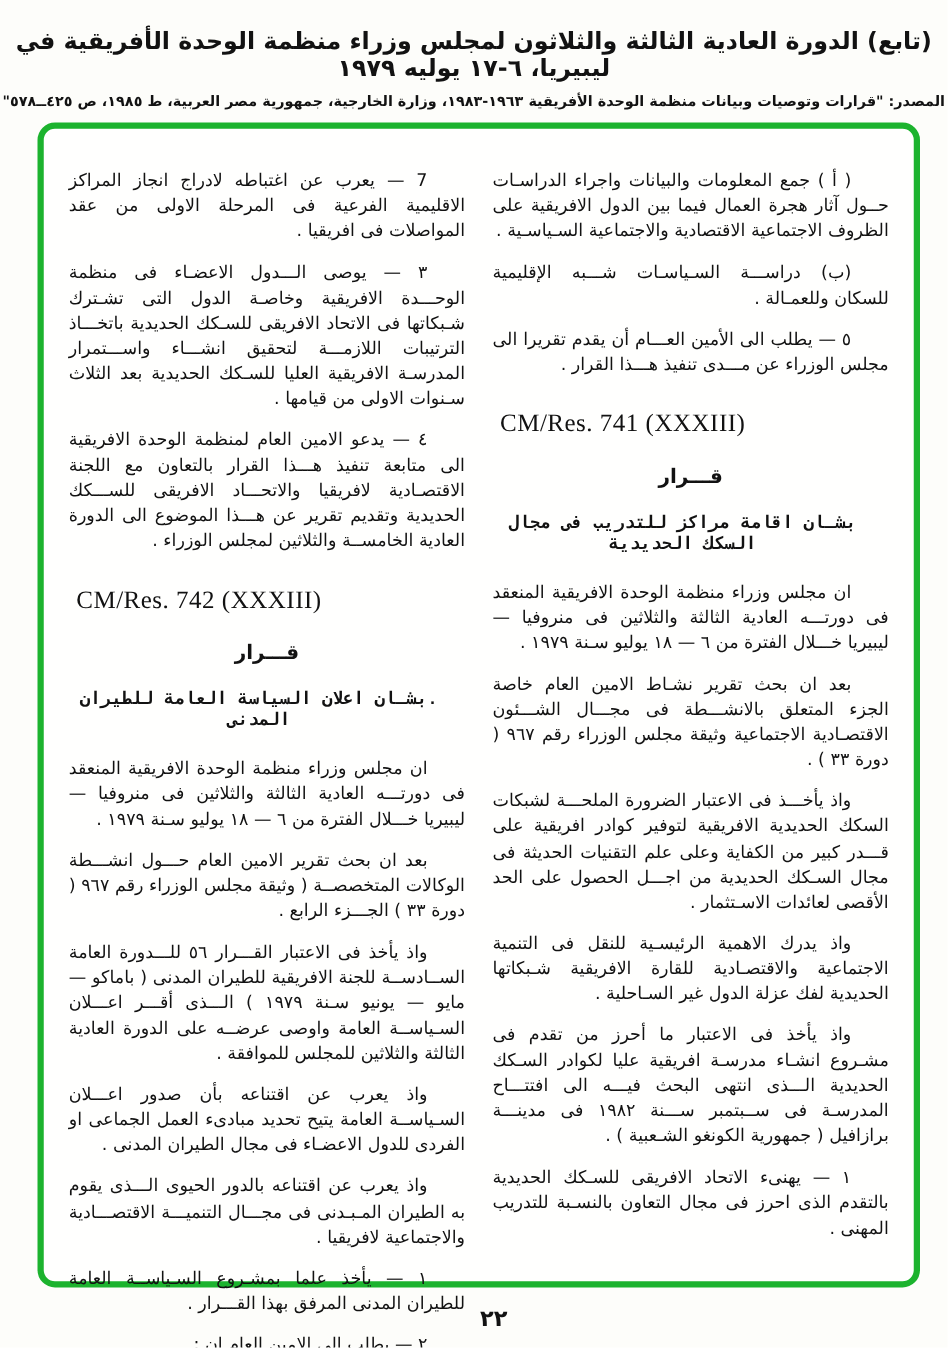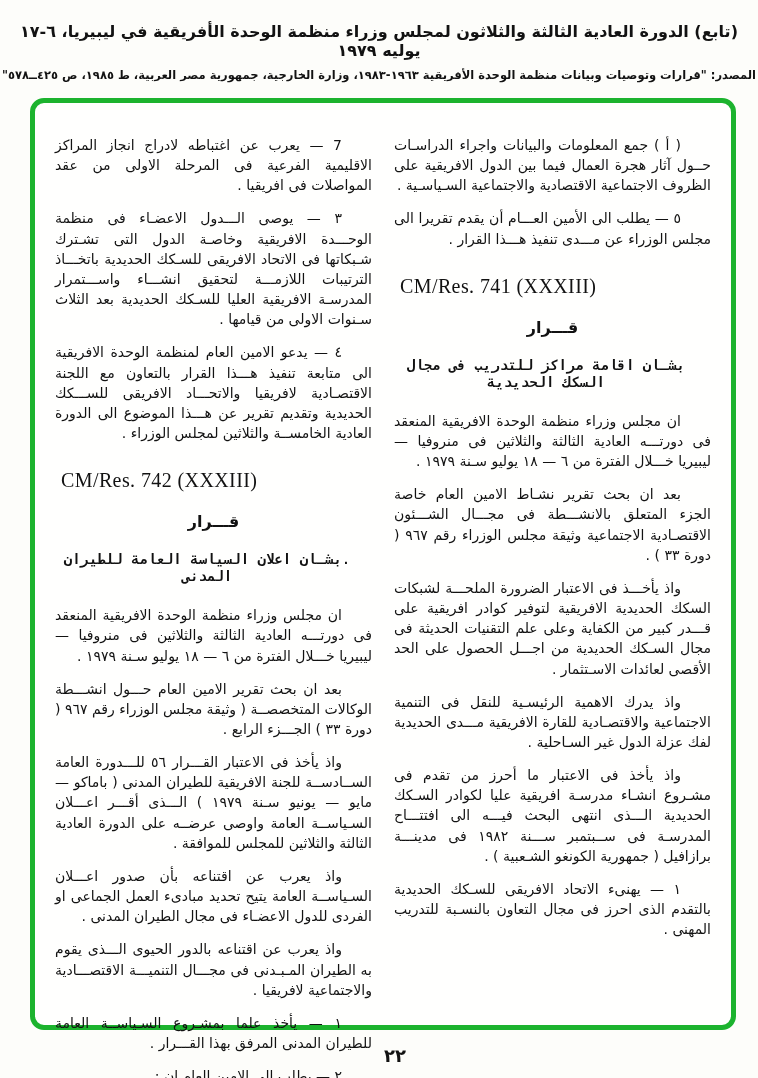--- a/index.html
+++ b/index.html
@@ -7,21 +7,21 @@
   html, body { margin: 0; padding: 0; }
   body {
     width: 758px; height: 1078px;
     background: #fdfdfa;
     font-family: "DejaVu Sans", sans-serif;
     color: var(--ink);
     position: relative;
     overflow: hidden;
   }
   .header { direction: rtl; text-align: center; padding-top: 22px; }
-  .header-line1 { font-size: 16px; font-weight: bold; letter-spacing: 0.2px; }
+  .header-line1 { font-size: 19px; font-weight: bold; letter-spacing: 0.2px; }
   .header-line2 { font-size: 11.5px; font-weight: bold; margin-top: 8px; }
 
   .frame {
     position: absolute; left: 30px; top: 98px;
     width: 706px; height: 932px;
     border: 5px solid var(--green);
     border-radius: 14px;
     background: #fffffe;
   }
   .content {
@@ -57,28 +57,29 @@
 <div class="header">
   <div class="header-line1">(تابع) الدورة العادية الثالثة والثلاثون لمجلس وزراء منظمة الوحدة الأفريقية في ليبيريا، ٦-١٧ يوليه ١٩٧٩</div>
   <div class="header-line2">المصدر: "قرارات وتوصيات وبيانات منظمة الوحدة الأفريقية ١٩٦٣-١٩٨٣، وزارة الخارجية، جمهورية مصر العربية، ط ١٩٨٥، ص ٤٢٥ــ٥٧٨"</div>
 </div>
 
 <div class="frame">
   <div class="content">
 
     <div class="col">
       <p class="para">( أ ) جمع المعلومات والبيانات واجراء الدراسـات حــول آثار هجرة العمال فيما بين الدول الافريقية على الظروف الاجتماعية الاقتصادية والاجتماعية السـياسـية .</p>
+      <p class="para">(ب) دراســـة السـياسـات شـــبه الإقليمية للسكان وللعمـالة .</p>
       <p class="para">٥ — يطلب الى الأمين العـــام أن يقدم تقريرا الى مجلس الوزراء عن مـــدى تنفيذ هـــذا القرار .</p>
       <div class="res-num">CM/Res. 741 (XXXIII)</div>
       <div class="qarar">قـــرار</div>
       <div class="res-title">بشـان اقامة مراكز للتدريب فى مجال السكك الحديدية</div>
       <p class="para">ان مجلس وزراء منظمة الوحدة الافريقية المنعقد فى دورتـــه العادية الثالثة والثلاثين فى منروفيا — ليبيريا خـــلال الفترة من ٦ — ١٨ يوليو سـنة ١٩٧٩ .</p>
       <p class="para">بعد ان بحث تقرير نشـاط الامين العام خاصة الجزء المتعلق بالانشـــطة فى مجـــال الشـــئون الاقتصـادية الاجتماعية وثيقة مجلس الوزراء رقم ٩٦٧ ( دورة ٣٣ ) .</p>
       <p class="para">واذ يأخـــذ فى الاعتبار الضرورة الملحـــة لشبكات السكك الحديدية الافريقية لتوفير كوادر افريقية على قـــدر كبير من الكفاية وعلى علم التقنيات الحديثة فى مجال السـكك الحديدية من اجـــل الحصول على الحد الأقصى لعائدات الاسـتثمار .</p>
-      <p class="para">واذ يدرك الاهمية الرئيسـية للنقل فى التنمية الاجتماعية والاقتصـادية للقارة الافريقية مـــدى الحديدية لفك عزلة الدول غير السـاحلية .</p>
+      <p class="para">واذ يدرك الاهمية الرئيسـية للنقل فى التنمية الاجتماعية والاقتصـادية للقارة الافريقية شـبكاتها الحديدية لفك عزلة الدول غير السـاحلية .</p>
       <p class="para">واذ يأخذ فى الاعتبار ما أحرز من تقدم فى مشـروع انشـاء مدرسـة افريقية عليا لكوادر السـكك الحديدية الـــذى انتهى البحث فيـــه الى افتتـــاح المدرسـة فى ســبتمبر ســـنة ١٩٨٢ فى مدينـــة برازافيل ( جمهورية الكونغو الشـعبية ) .</p>
       <p class="para">١ — يهنىء الاتحاد الافريقى للسـكك الحديدية بالتقدم الذى احرز فى مجال التعاون بالنسـبة للتدريب المهنى .</p>
     </div>
 
     <div class="col">
       <p class="para">7 — يعرب عن اغتباطه لادراج انجاز المراكز الاقليمية الفرعية فى المرحلة الاولى من عقد المواصلات فى افريقيا .</p>
       <p class="para">٣ — يوصى الـــدول الاعضـاء فى منظمة الوحـــدة الافريقية وخاصـة الدول التى تشـترك شـبكاتها فى الاتحاد الافريقى للسـكك الحديدية باتخـــاذ الترتيبات اللازمـــة لتحقيق انشـــاء واســـتمرار المدرسـة الافريقية العليا للسـكك الحديدية بعد الثلاث سـنوات الاولى من قيامها .</p>
       <p class="para">٤ — يدعو الامين العام لمنظمة الوحدة الافريقية الى متابعة تنفيذ هـــذا القرار بالتعاون مع اللجنة الاقتصـادية لافريقيا والاتحـــاد الافريقى للســـكك الحديدية وتقديم تقرير عن هـــذا الموضوع الى الدورة العادية الخامســة والثلاثين لمجلس الوزراء .</p>
       <div class="res-num">CM/Res. 742 (XXXIII)</div>
       <div class="qarar">قـــرار</div>

